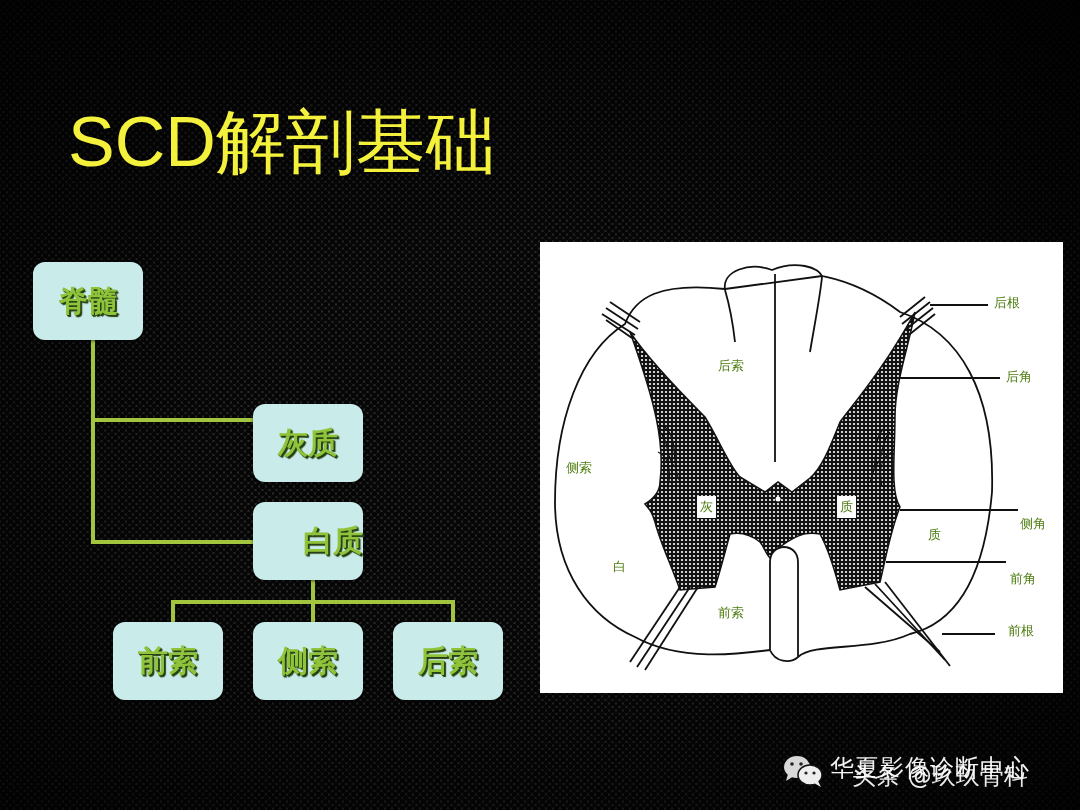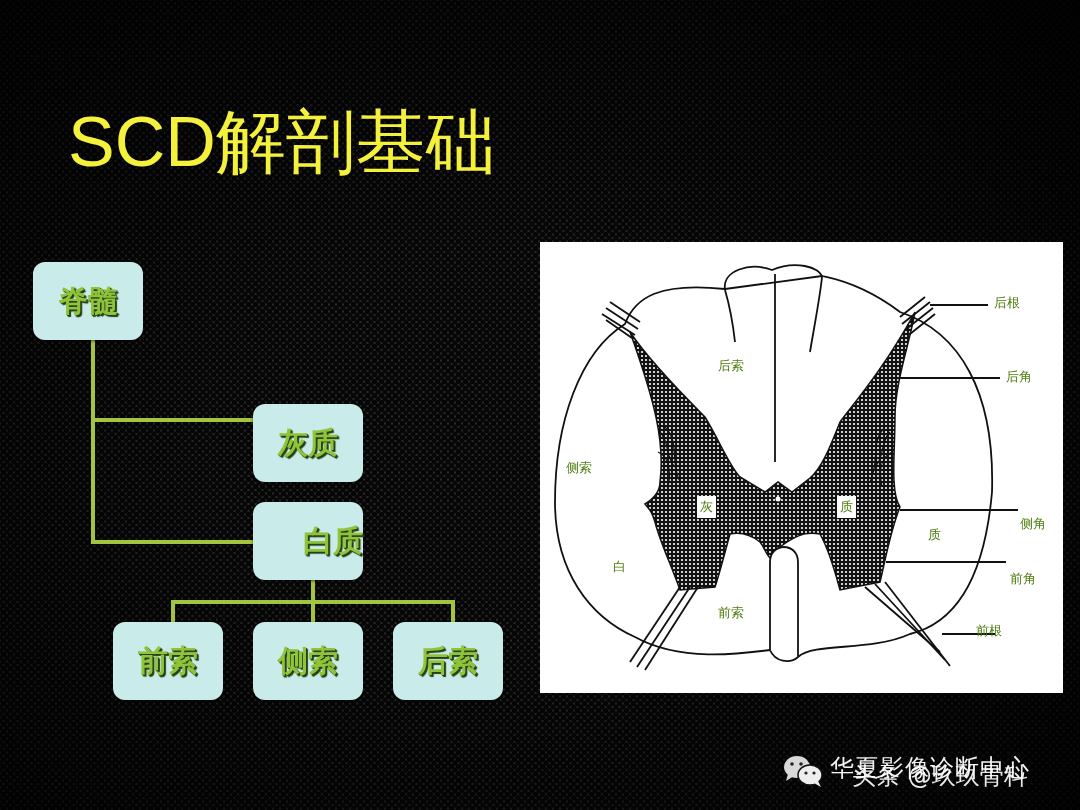--- a/index.html
+++ b/index.html
@@ -170,21 +170,21 @@
   <div class="fig-label" style="left:178px; top:362px;">前索</div>
   <div class="fig-label boxed" style="left:157px; top:254px;">灰</div>
   <div class="fig-label boxed" style="left:297px; top:254px;">质</div>
   <div class="fig-label" style="left:73px; top:316px;">白</div>
   <div class="fig-label" style="left:388px; top:284px;">质</div>
 
   <div class="fig-label" style="left:454px; top:52px;">后根</div>
   <div class="fig-label" style="left:466px; top:126px;font-family:Liberation Serif, serif;">后角</div>
   <div class="fig-label" style="left:480px; top:257px;margin-top:16px;">侧角</div>
   <div class="fig-label" style="left:470px; top:308px;margin-top:20px;">前角</div>
-  <div class="fig-label" style="left:436px; top:380px;">前根</div>
+  <div class="fig-label" style="left:468px; top:380px;">前根</div>
 </div>
 
 <div class="watermark">
   <svg class="wm-icon" viewBox="0 0 44 34">
     <ellipse cx="15" cy="13" rx="13" ry="11" fill="#d8d8d8"></ellipse>
     <path d="M6 20 L4 27 L12 22 Z" fill="#d8d8d8"></path>
     <ellipse cx="28" cy="21" rx="12" ry="10" fill="#eeeeee" stroke="#111" stroke-width="1.5"></ellipse>
     <path d="M36 27 L39 33 L32 29 Z" fill="#eeeeee"></path>
     <circle cx="10" cy="10" r="1.8" fill="#222"></circle>
       <circle cx="19" cy="10" r="1.8" fill="#222"></circle>

